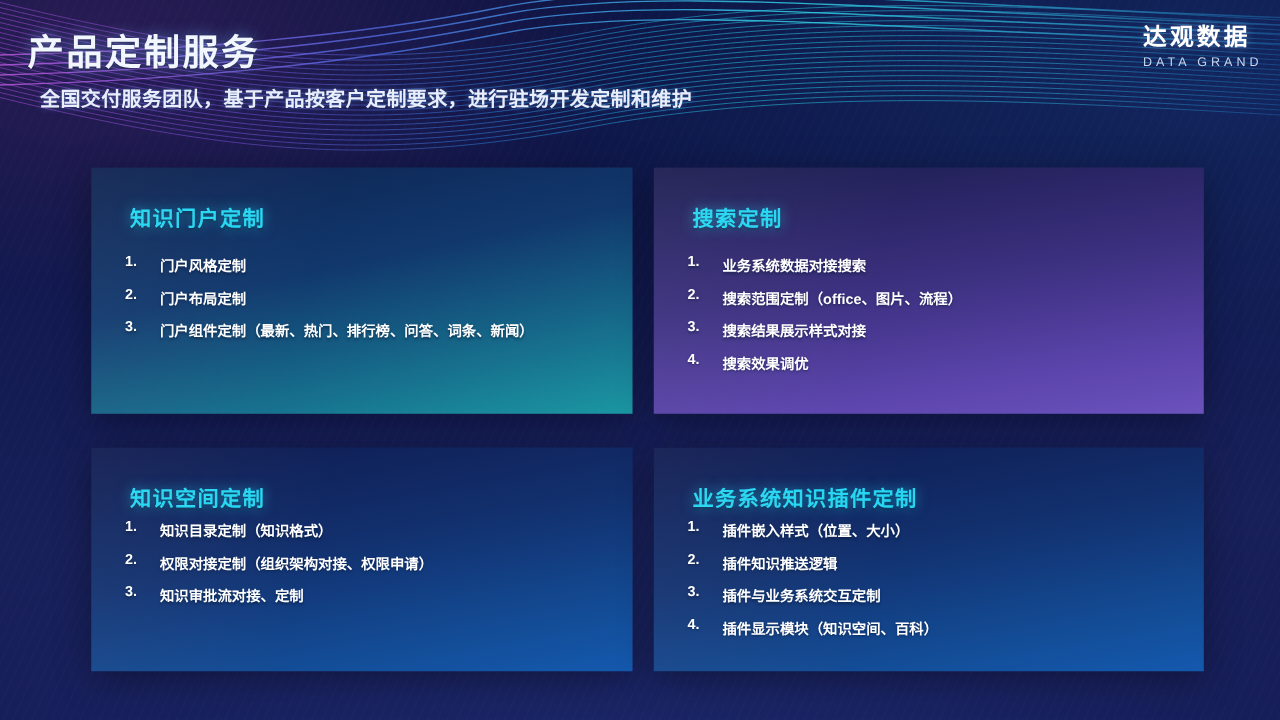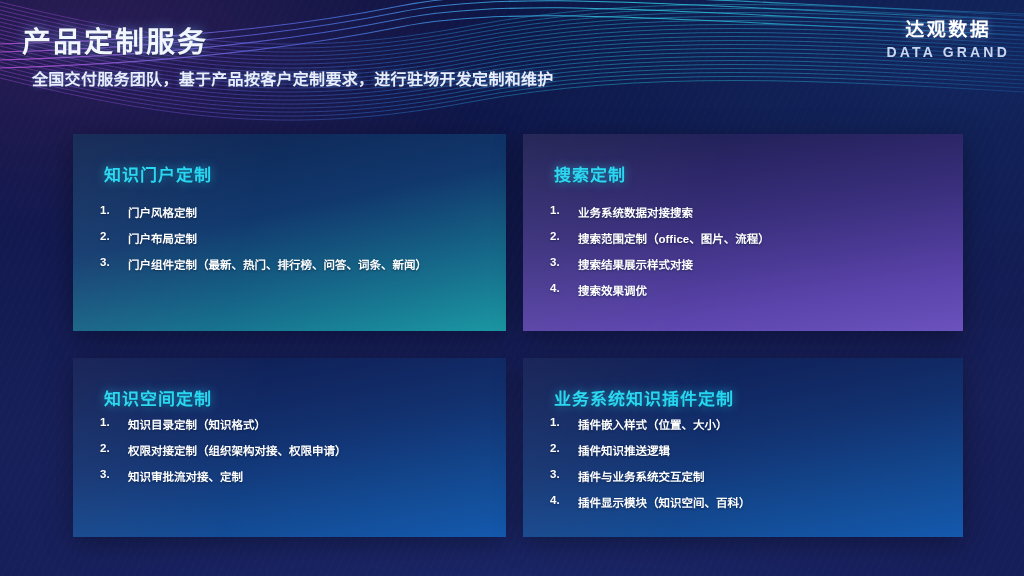--- a/index.html
+++ b/index.html
@@ -46,28 +46,28 @@
     text-shadow:0 0 12px rgba(120,180,255,.55), 0 1px 2px rgba(0,0,0,.5);
   }
   #subtitle{
     position:absolute; left:32px; top:66px;
     font-size:16px; font-weight:bold; letter-spacing:.3px;
     color:#e9eefc;
     text-shadow:0 0 6px rgba(90,150,230,.5);
   }
 
   
-  #logo{ position:absolute; right:14px; top:14px; text-align:center; }
+  #logo{ position:absolute; right:14px; top:14px; text-align:left; }
   #logo-cn{
     font-size:19px; font-weight:bold; letter-spacing:2.5px; color:#ffffff;
     text-shadow:0 0 8px rgba(150,190,255,.45);
   }
   #logo-en{
     margin-top:3px;
-    font-size:14px; font-weight:bold; letter-spacing:3.2px; color:#c9d6ef;
+    font-size:10px; font-weight:normal; letter-spacing:3.2px; color:#c9d6ef;
   }
 
   
   .card{
     position:absolute;
     overflow:hidden;
     box-shadow:0 6px 26px rgba(0,0,0,.34);
   }
   .card::after{  
     content:""; position:absolute; inset:0;

